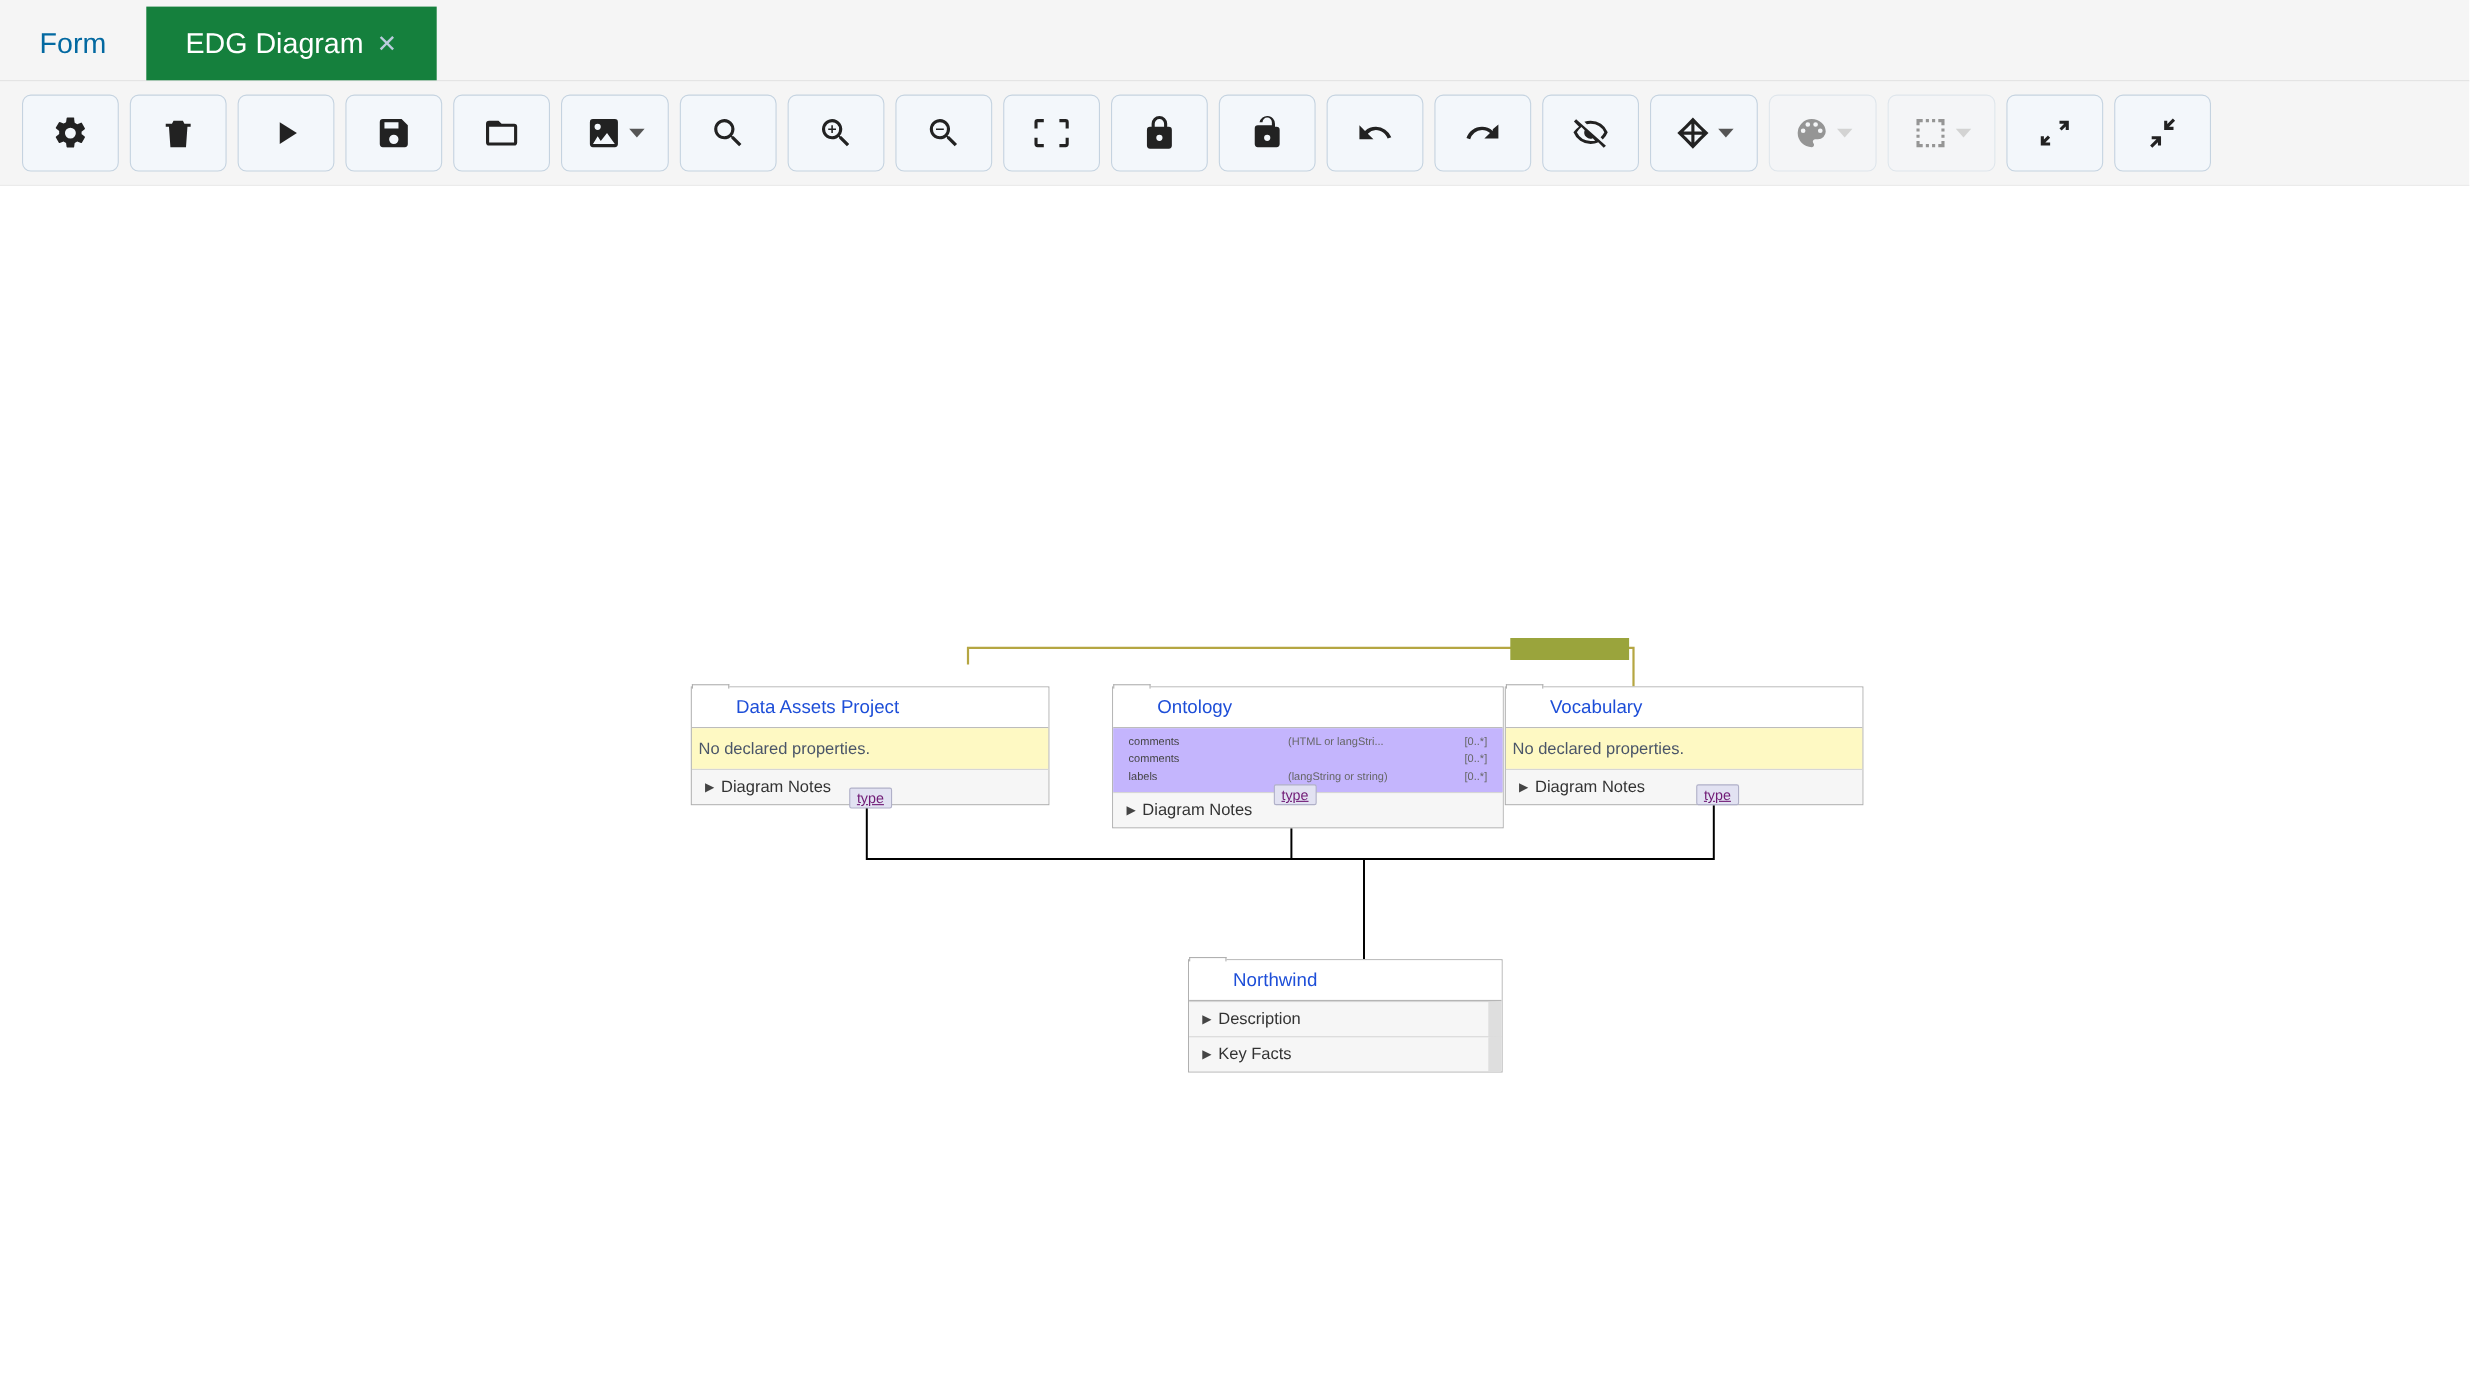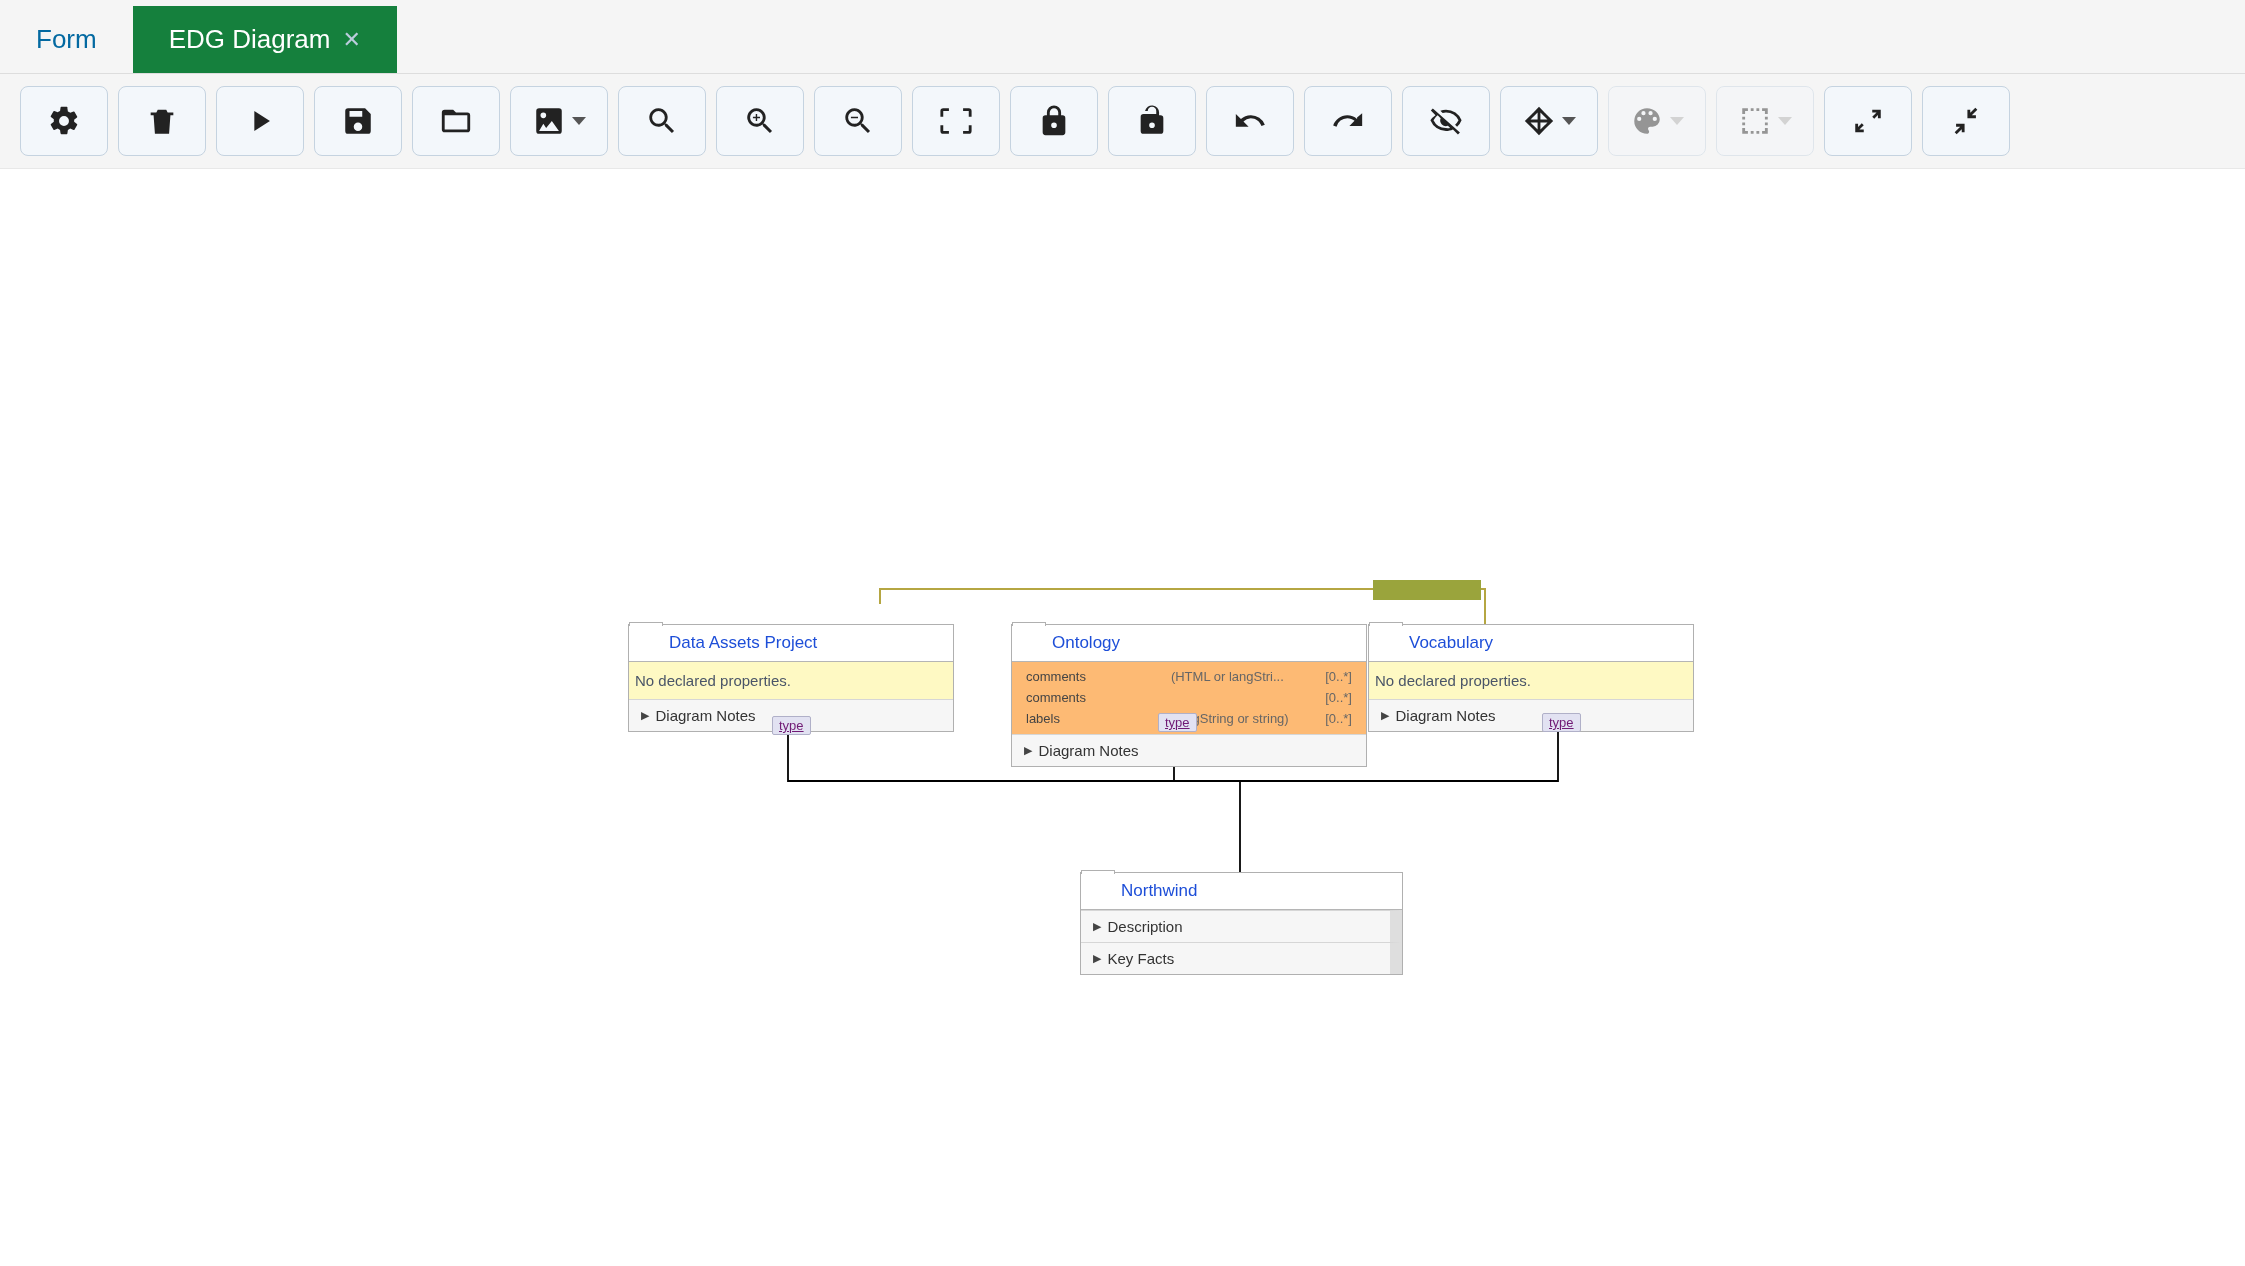--- a/index.html
+++ b/index.html
@@ -105,23 +105,23 @@
       border-bottom: none;
       background: #fff;
     }
     .node-body {
       background: #fef9c3;
       padding: 10px 6px;
       color: #4a5568;
       font-size: 15px;
     }
     .node-props {
-      background: #fdba74;
+      background: #c4b5fd;
       padding: 5px 14px;
-      font-size: 13px;
+      font-size: 10px;
       color: #444;
     }
     .prop-row {
       display: flex;
       justify-content: space-between;
       gap: 8px;
       line-height: 1.6;
     }
     .prop-row .name { flex: 0 0 42%; }
     .prop-row .type { flex: 1; text-align: left; color: #666; white-space: nowrap; overflow: hidden; text-overflow: ellipsis; }
@@ -351,21 +351,21 @@
   <div class="node" style="left:1368px; top:455px; width:326px;">
     <div class="node-tab-notch"></div>
     <div class="node-header" style="padding-left:40px;">Vocabulary</div>
     <div class="node-body">No declared properties.</div>
     <div class="node-section">
       <span class="arrow">▶</span>
       <span>Diagram Notes</span>
     </div>
   </div>
 
-  <div class="node bottom-node" style="left:1080px; top:703px; width:323px;">
+  <div class="node bottom-node" style="left:1080px; top:703px; width:286px;">
     <div class="node-tab-notch"></div>
     <div class="node-header" style="padding-left:40px;">Northwind</div>
     <div class="node-section">
       <span class="arrow">▶</span>
       <span>Description</span>
     </div>
     <div class="node-section">
       <span class="arrow">▶</span>
       <span>Key Facts</span>
     </div>

